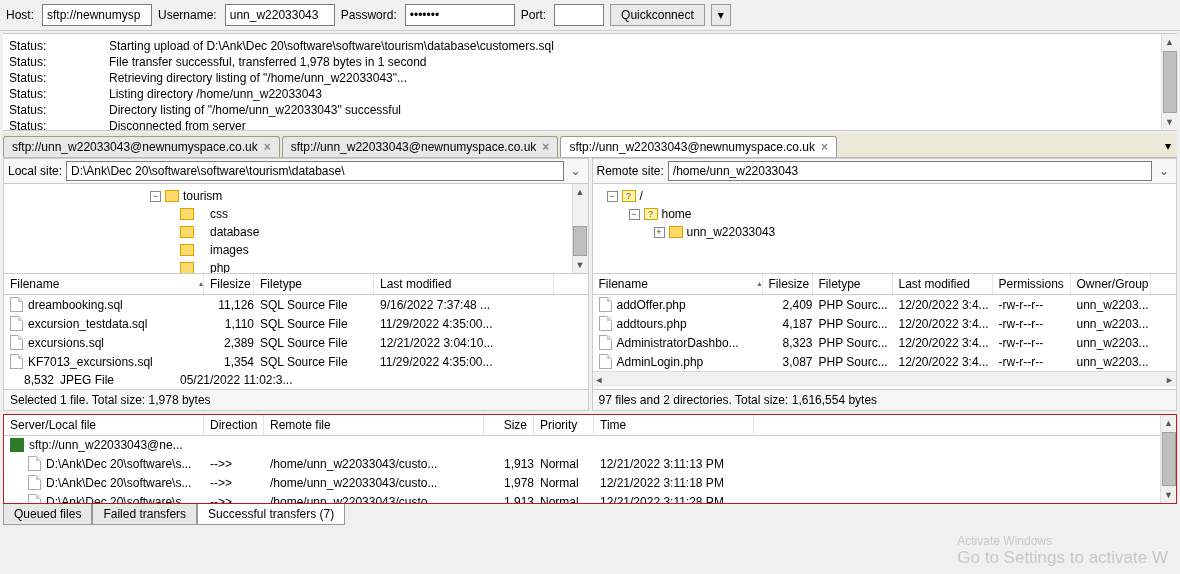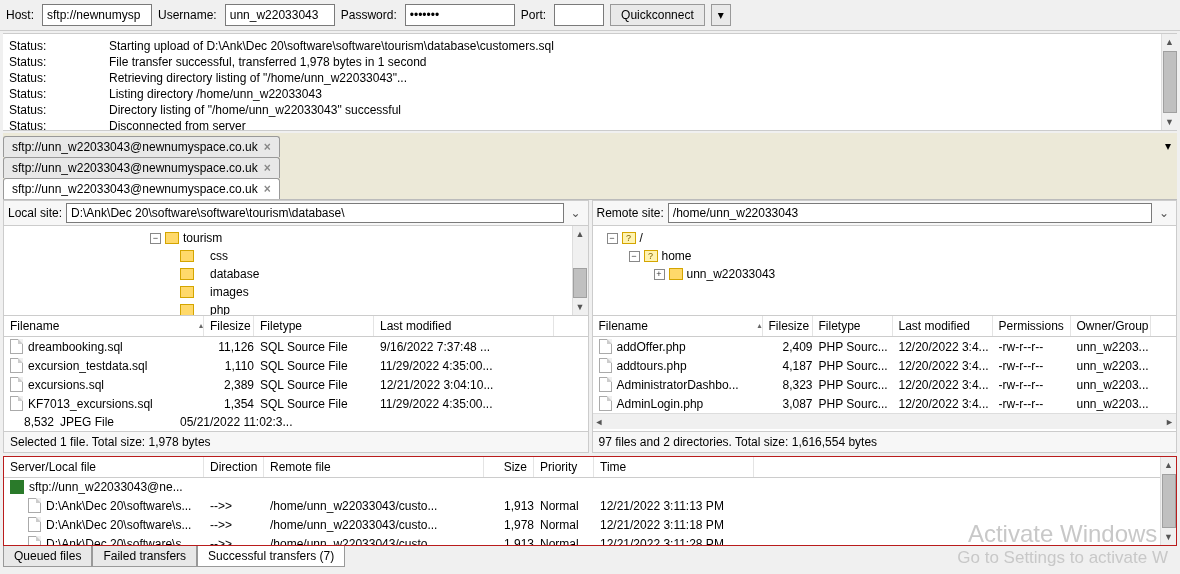--- a/index.html
+++ b/index.html
@@ -46,21 +46,21 @@
 .hscroll span{font-size:9px;color:#555;}
 .queue { margin:3px 3px 0 3px; border:1px solid #b91c1c; background:#fff; position:relative; height:90px; overflow:hidden;}
 .q-header { display:flex; border-bottom:1px solid #ccc; }
 .q-header .col { padding:3px 6px; border-right:1px solid #e4e4e4;}
 .q-row { display:flex; padding:2px 6px; align-items:center;}
 .srv-icon{width:14px;height:14px;background:#2a7a2a;margin-right:5px;}
 .bottom-tabs { display:flex; margin:0 3px; }
 .btab { border:1px solid #999; border-top:none; padding:3px 10px; background:#e8e8e8;}
 .btab.active { background:#fff; font-weight:normal;}
 .watermark { position:absolute; right:12px; bottom:6px; color:#c8c8c8; text-align:left; pointer-events:none;}
-.watermark .t1{font-size:24px;text-align:center;} .watermark .t2{font-size:17px;}
+.watermark .t1{font-size:12px;} .watermark .t2{font-size:17px;}
 
 .lc1{width:200px;display:flex;align-items:center;} .lc2{width:50px;text-align:right;} .lc3{width:120px;} .lc4{width:180px;}
 
 .rc1{width:170px;display:flex;align-items:center;} .rc2{width:50px;text-align:right;} .rc3{width:80px;} .rc4{width:100px;} .rc5{width:78px;} .rc6{width:80px;}
 
 .qc1{width:200px;display:flex;align-items:center;} .qc2{width:60px;} .qc3{width:220px;} .qc4{width:50px;text-align:right;} .qc5{width:60px;} .qc6{width:160px;}
 </style>
 </head>
 <body>
 
@@ -107,21 +107,21 @@
       </div>
     </div>
   <div class="scrollbar-v">
     <div class="sb-arrow">▲</div>
     <div class="sb-thumb"></div>
     <div class="sb-arrow">▼</div>
   </div>
 </div>
 
 <div class="tabbar">
-  <div id="tabs-slot" style="display:flex;flex-direction:column;">
+  <div id="tabs-slot" style="display:flex;">
       <div class="tab inactive">
         <span>sftp://unn_w22033043@newnumyspace.co.uk</span>
         <span class="close">×</span>
       </div>
       <div class="tab inactive">
         <span>sftp://unn_w22033043@newnumyspace.co.uk</span>
         <span class="close">×</span>
       </div>
       <div class="tab active">
         <span>sftp://unn_w22033043@newnumyspace.co.uk</span>

